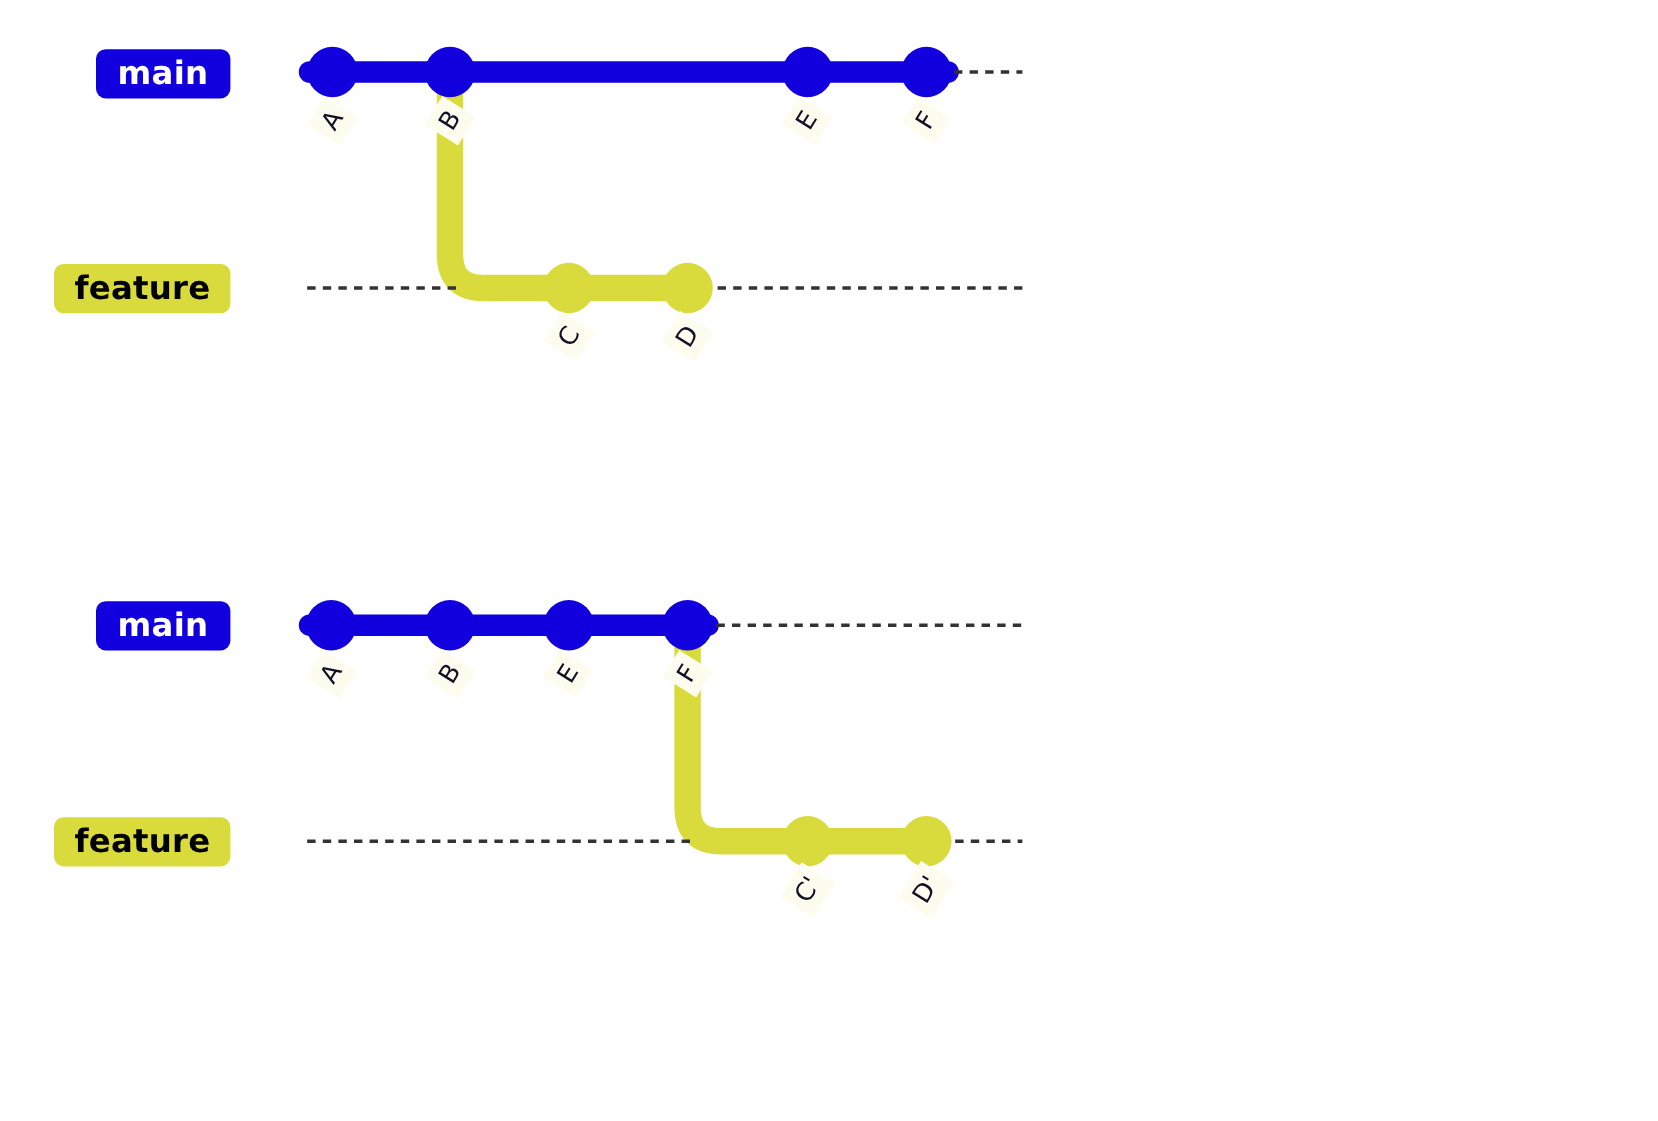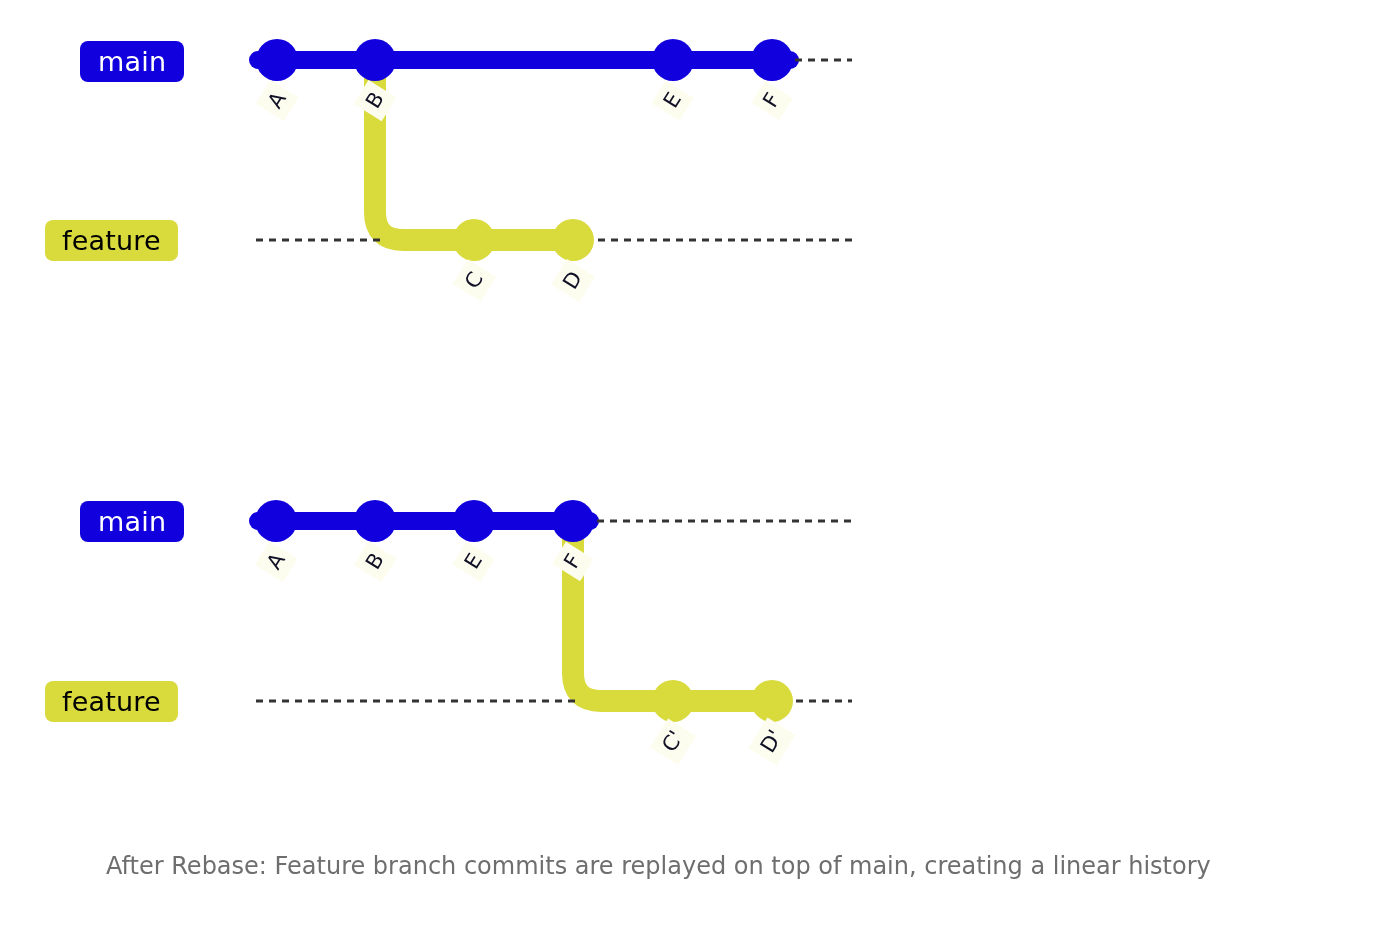--- a/index.html
+++ b/index.html
@@ -27,21 +27,21 @@
     width: 1382px;
     height: 934px;
     overflow: visible;
   }
   .branch-badge {
     position: absolute;
     display: flex;
     align-items: center;
     justify-content: flex-start;
     border-radius: 8px;
-    font-weight: normal;
+    font-weight: bold;
     letter-spacing: 0.2px;
     line-height: 1;
     box-sizing: border-box;
     white-space: nowrap;
   }
   .badge-main {
     background: #1100dd;
     color: #ffffff;
     font-size: 27px;
     padding: 0 18px;
@@ -172,15 +172,14 @@
   <div class="commit-label" style="left:549px; top:545px; width:48px;">
     <span class="glyph">F</span>
   </div>
   <div class="commit-label" style="left:649px; top:725px; width:48px;">
     <span class="glyph">C'</span>
   </div>
   <div class="commit-label" style="left:748px; top:725px; width:48px;">
     <span class="glyph">D'</span>
   </div>
 
-  <div class="caption" style="left:106px; top:852px;">After Rebase: Feature branch commits are replayed on top of main, creating a linear history</div>
 
 </div>
 
 </body></html>

